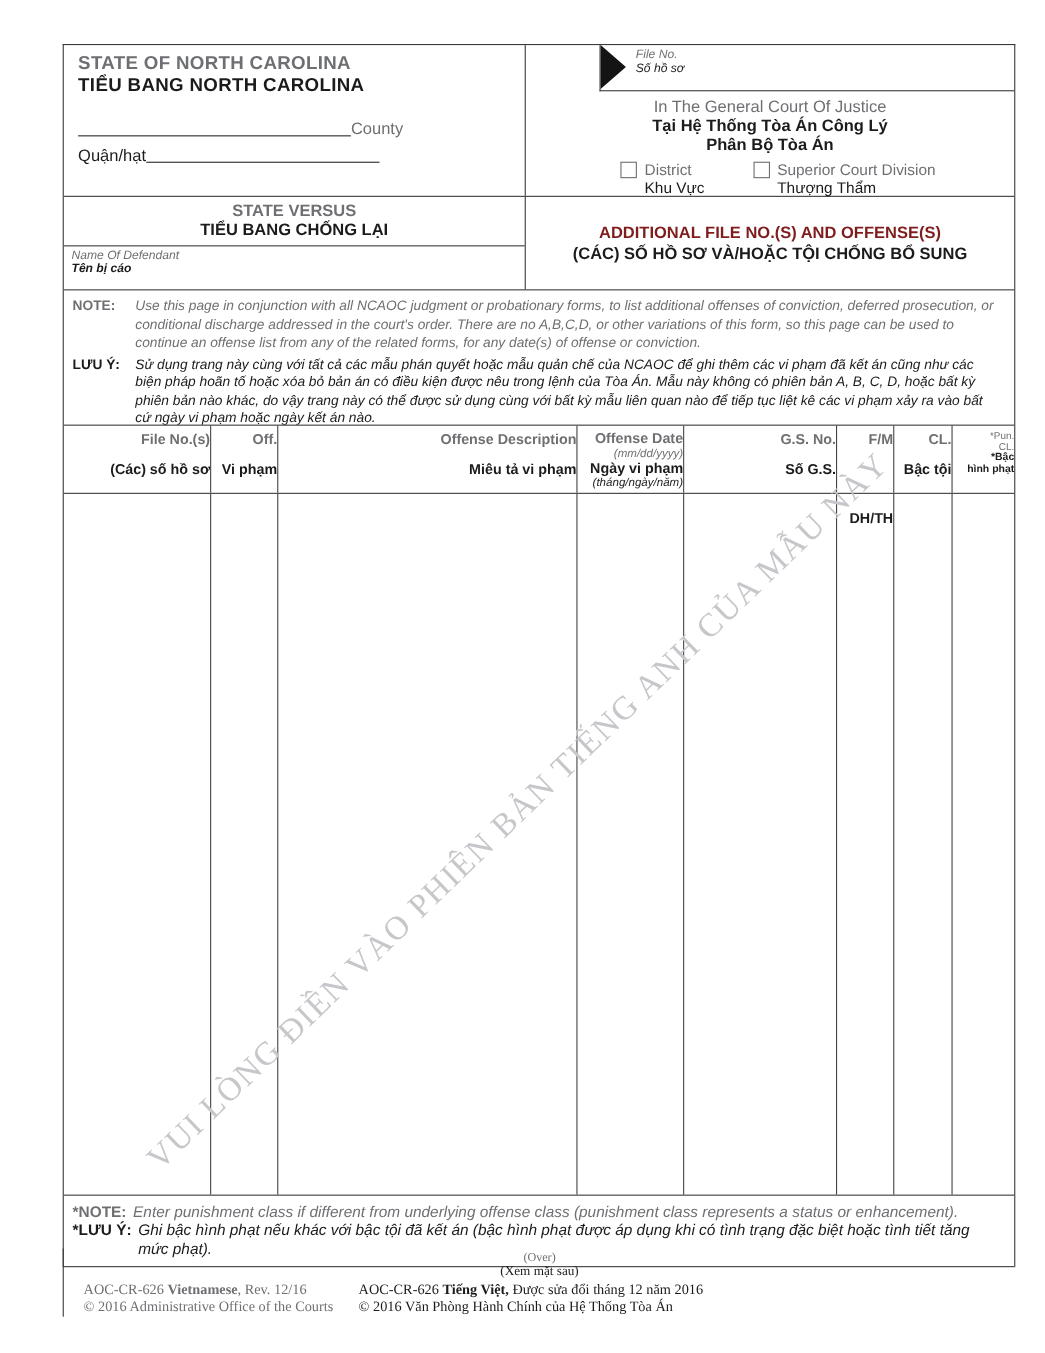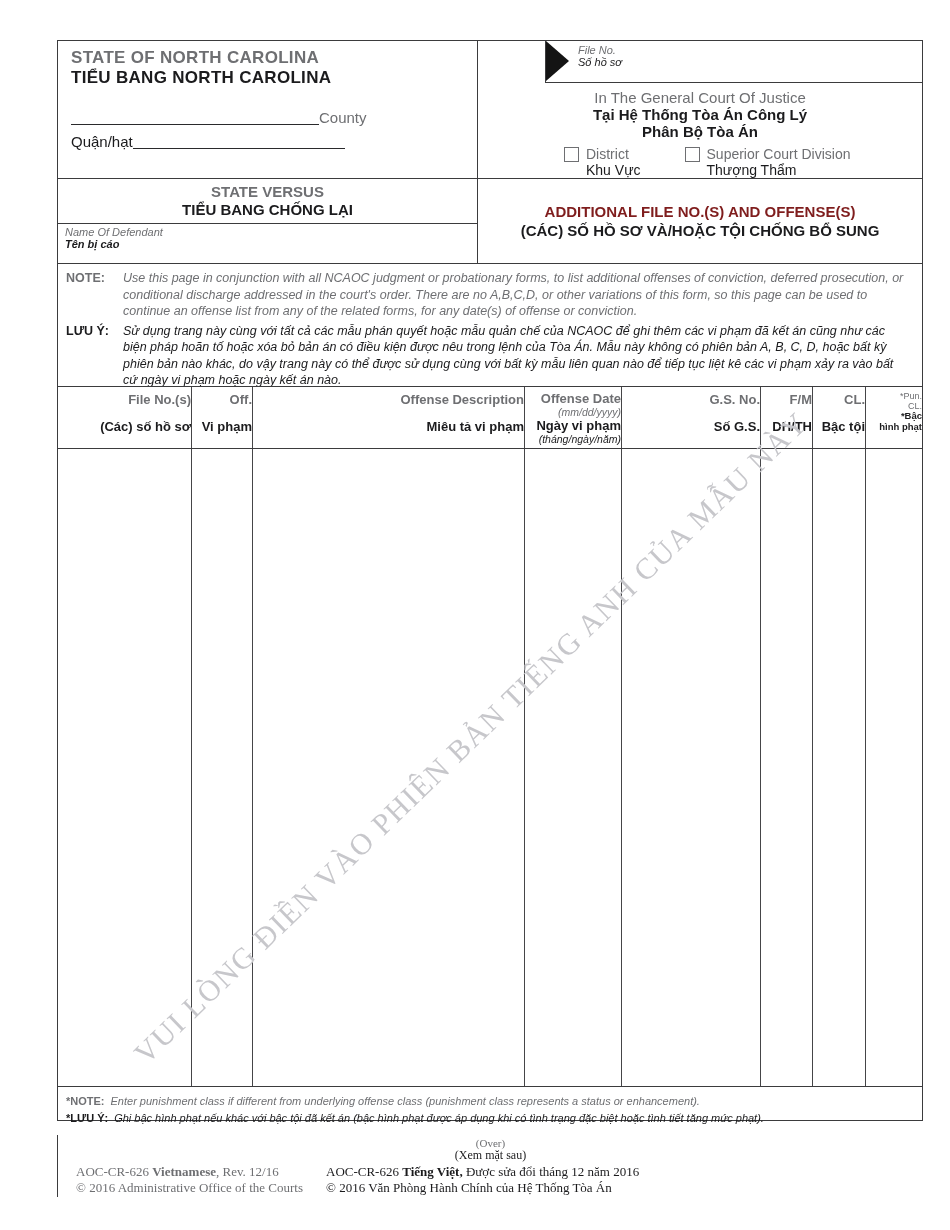--- a/index.html
+++ b/index.html
@@ -58,39 +58,39 @@
   .note-label { width:57px; flex-shrink:0; font-weight:bold; }
   .note-text { flex:1; font-style:italic; padding-right:2px; }
 
   
   .sec-table { position:relative; }
   .thead { display:flex; height:63px; border-top:1.5px solid #3b3b3d; border-bottom:1.4px solid #3b3b3d; }
   .tbody { display:flex; height:637px; }
   .col { border-right:1.2px solid #454547; }
   .col:last-child { border-right:none; }
   .c1 { width:134px; } .c2 { width:61px; } .c3 { width:272px; } .c4 { width:97px; }
-  .c5 { width:139px; } .c6 { width:52px; } .c7 { width:53px; } .c8 { flex:1; }
+  .c5 { width:139px; } .c6 { width:52px;gap:44px; } .c7 { width:53px; } .c8 { flex:1; }
   .th { display:flex; flex-direction:column; align-items:flex-end; text-align:center; }
   .th .en { font-size:13px; font-weight:bold; color:#6e6f72; margin-top:6px; line-height:14px; }
   .th .vi { font-size:13px; font-weight:bold; color:#1b1b1d; margin-top:13px; line-height:14px; }
   .th .sub-en { font-size:10.5px; font-style:italic; color:#6e6f72; line-height:11px; margin-top:1px; }
   .th .sub-vi { font-size:10.5px; font-style:italic; color:#1b1b1d; line-height:11px; margin-top:1px; }
   .th.tight .en { margin-top:5px; }
   .th.tight .vi { margin-top:1px; }
   .th.small .en { font-size:9px; margin-top:4px; line-height:10px; font-weight:normal; }
   .th.small .en2 { font-size:9px; color:#6e6f72; line-height:10px; }
   .th.small .vi2 { font-size:9.5px; font-weight:bold; color:#1b1b1d; line-height:10.5px; }
 
   .watermark { position:absolute; left:413px; top:352px; transform:translate(-50%,-50%) rotate(-44deg);
     font-family:"Liberation Serif", serif; font-size:30px; letter-spacing:1.5px;
     color:#c7c7cb; white-space:nowrap; pointer-events:none; z-index:2; }
 
   
-  .sec-footnote { height:35px; border-top:1.4px solid #3b3b3d; border-bottom:1.5px solid #3b3b3d;
-    padding:6px 10px 0 8px; font-size:11px; line-height:17px; }
+  .sec-footnote { height:66px; border-top:1.4px solid #3b3b3d; border-bottom:1.5px solid #3b3b3d;
+    padding:6px 10px 0 8px; font-size:14px; line-height:17px; }
   .fn-row { display:flex; }
   .fn-label { flex-shrink:0; font-weight:bold; margin-right:6px; }
   .fn-text { font-style:italic; }
 
   
   .footer { position:absolute; left:57px; top:1135px; width:866px; height:62px;
     border-left:1.6px solid #3b3b3d;font-family:Liberation Serif, serif; }
   .over-block { text-align:center; line-height:12px; padding-top:2px; }
   .over-en { font-size:11px; color:#6e6f72; }
   .over-vi { font-size:12px; color:#1b1b1d; }

